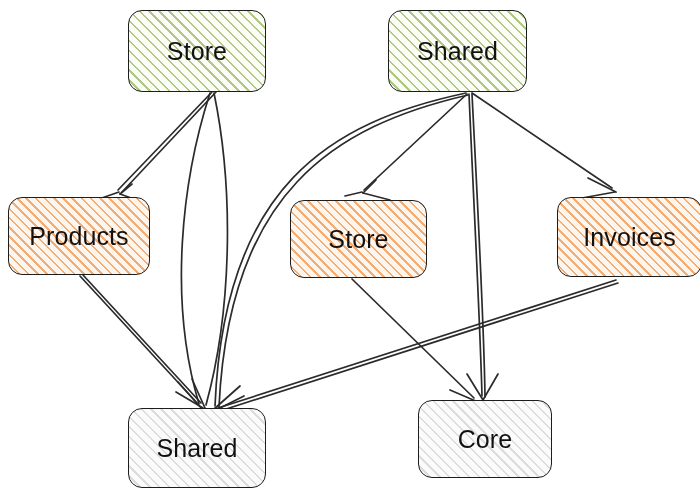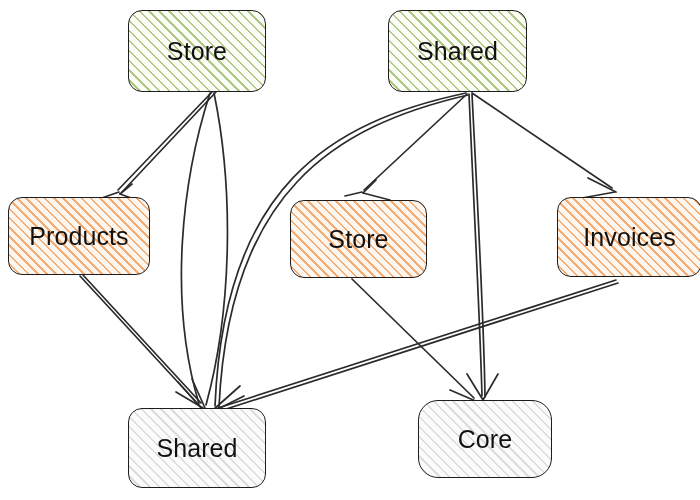--- a/index.html
+++ b/index.html
@@ -172,18 +172,18 @@
     </div>
 
     <div class="node fill-orange" style="left:557px; top:197px; width:145px; height:80px;">
       <span class="node-label">Invoices</span>
     </div>
 
     <div class="node fill-gray" style="left:128px; top:408px; width:138px; height:80px;">
       <span class="node-label">Shared</span>
     </div>
 
-    <div class="node fill-gray" style="left:418px; top:400px; width:134px; height:78px;border-radius:20px;">
+    <div class="node fill-gray" style="left:418px; top:400px; width:134px; height:78px;">
       <span class="node-label">Core</span>
     </div>
 
   </div>
 </div>
 
 </body></html>

